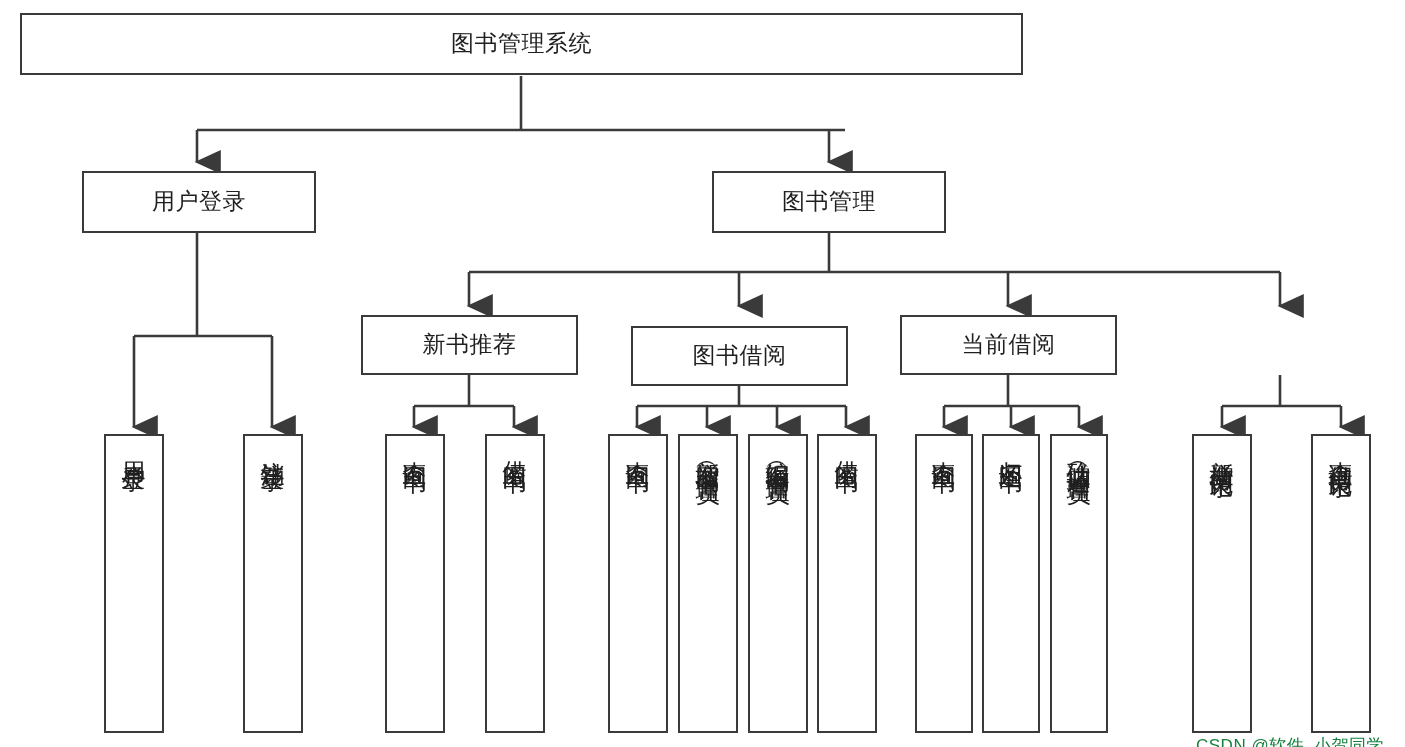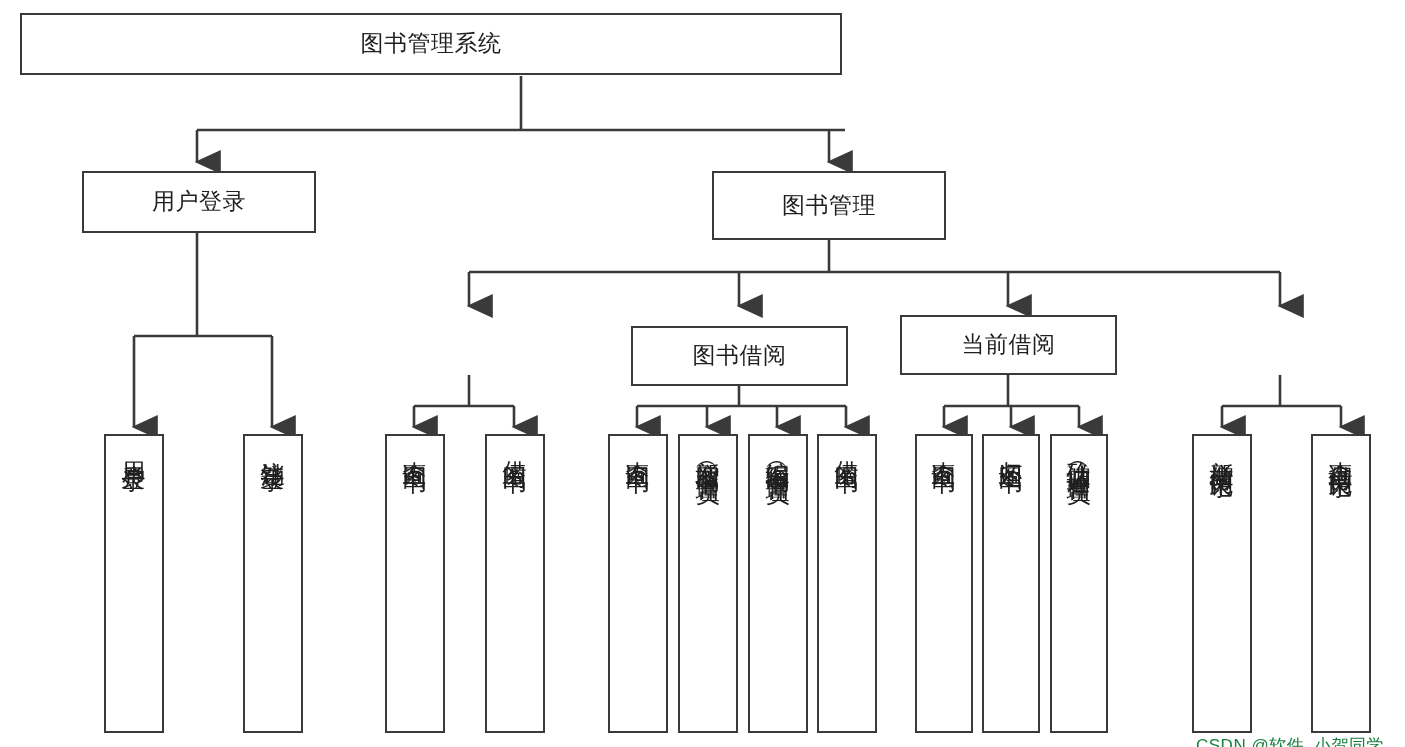--- a/index.html
+++ b/index.html
@@ -122,32 +122,35 @@
       <path d="M 1011 406 L 1011 427" marker-end="url(#arrow)"></path>
       <path d="M 1079 406 L 1079 427" marker-end="url(#arrow)"></path>
 
       <path d="M 1280 375 L 1280 406"></path>
       <path d="M 1222 406 L 1341 406"></path>
       <path d="M 1222 406 L 1222 427" marker-end="url(#arrow)"></path>
       <path d="M 1341 406 L 1341 427" marker-end="url(#arrow)"></path>
     </g>
   </svg>
 
-  <div class="node horiz" style="left:20px; top:13px; width:822px; height:62px;">
+  <div class="node horiz" style="left:20px; top:13px; width:1003px; height:62px;">
     <span class="node-label">图书管理系统</span>
   </div>
 
   <div class="node horiz" style="left:82px; top:171px; width:234px; height:62px;">
     <span class="node-label">用户登录</span>
   </div>
 
-  <div class="node horiz" style="left:712px; top:171px; width:234px; height:69px;">
+  <div class="node horiz" style="left:712px; top:171px; width:234px; height:62px;">
     <span class="node-label">图书管理</span>
   </div>
 
+  <div class="node horiz" style="left:361px; top:315px; width:217px; height:60px;">
+    <span class="node-label">新书推荐</span>
+  </div>
 
   <div class="node horiz" style="left:631px; top:326px; width:217px; height:60px;">
     <span class="node-label">图书借阅</span>
   </div>
 
   <div class="node horiz" style="left:900px; top:315px; width:217px; height:60px;">
     <span class="node-label">当前借阅</span>
   </div>
 
 

